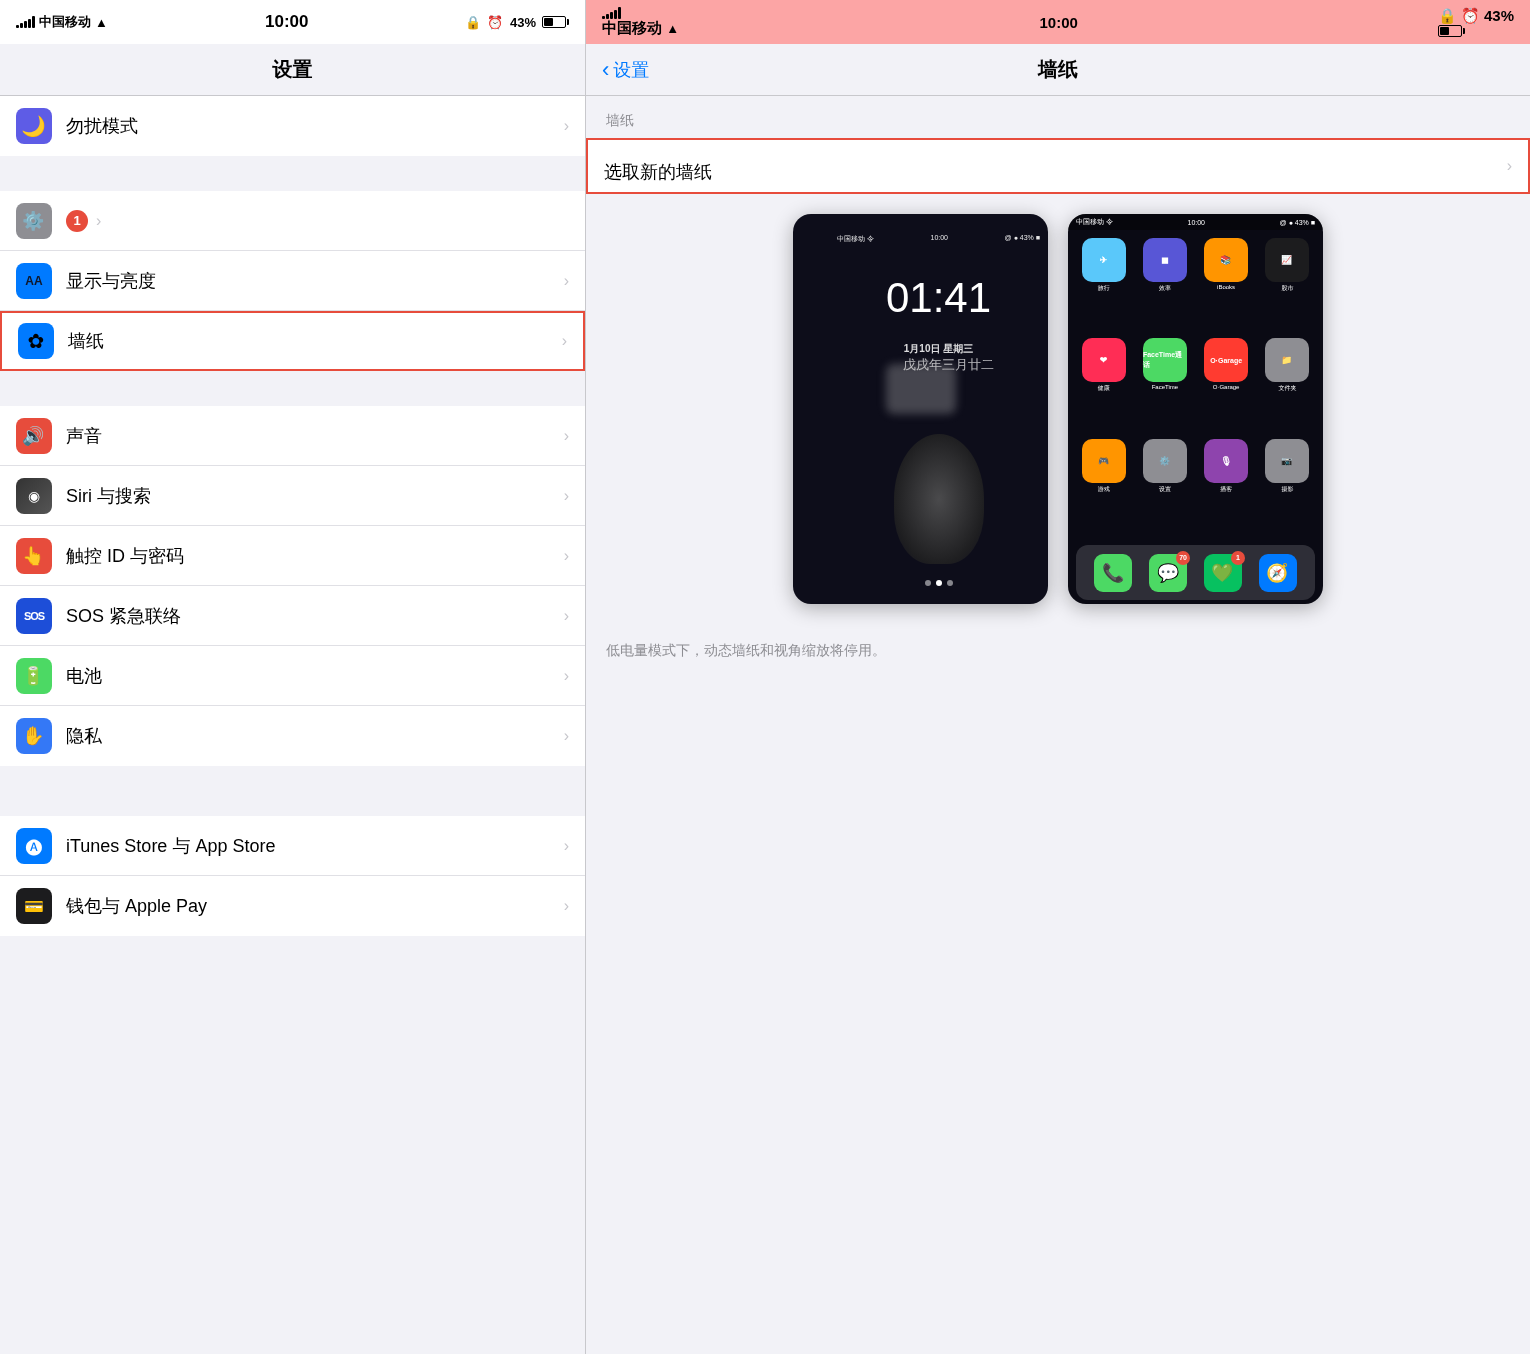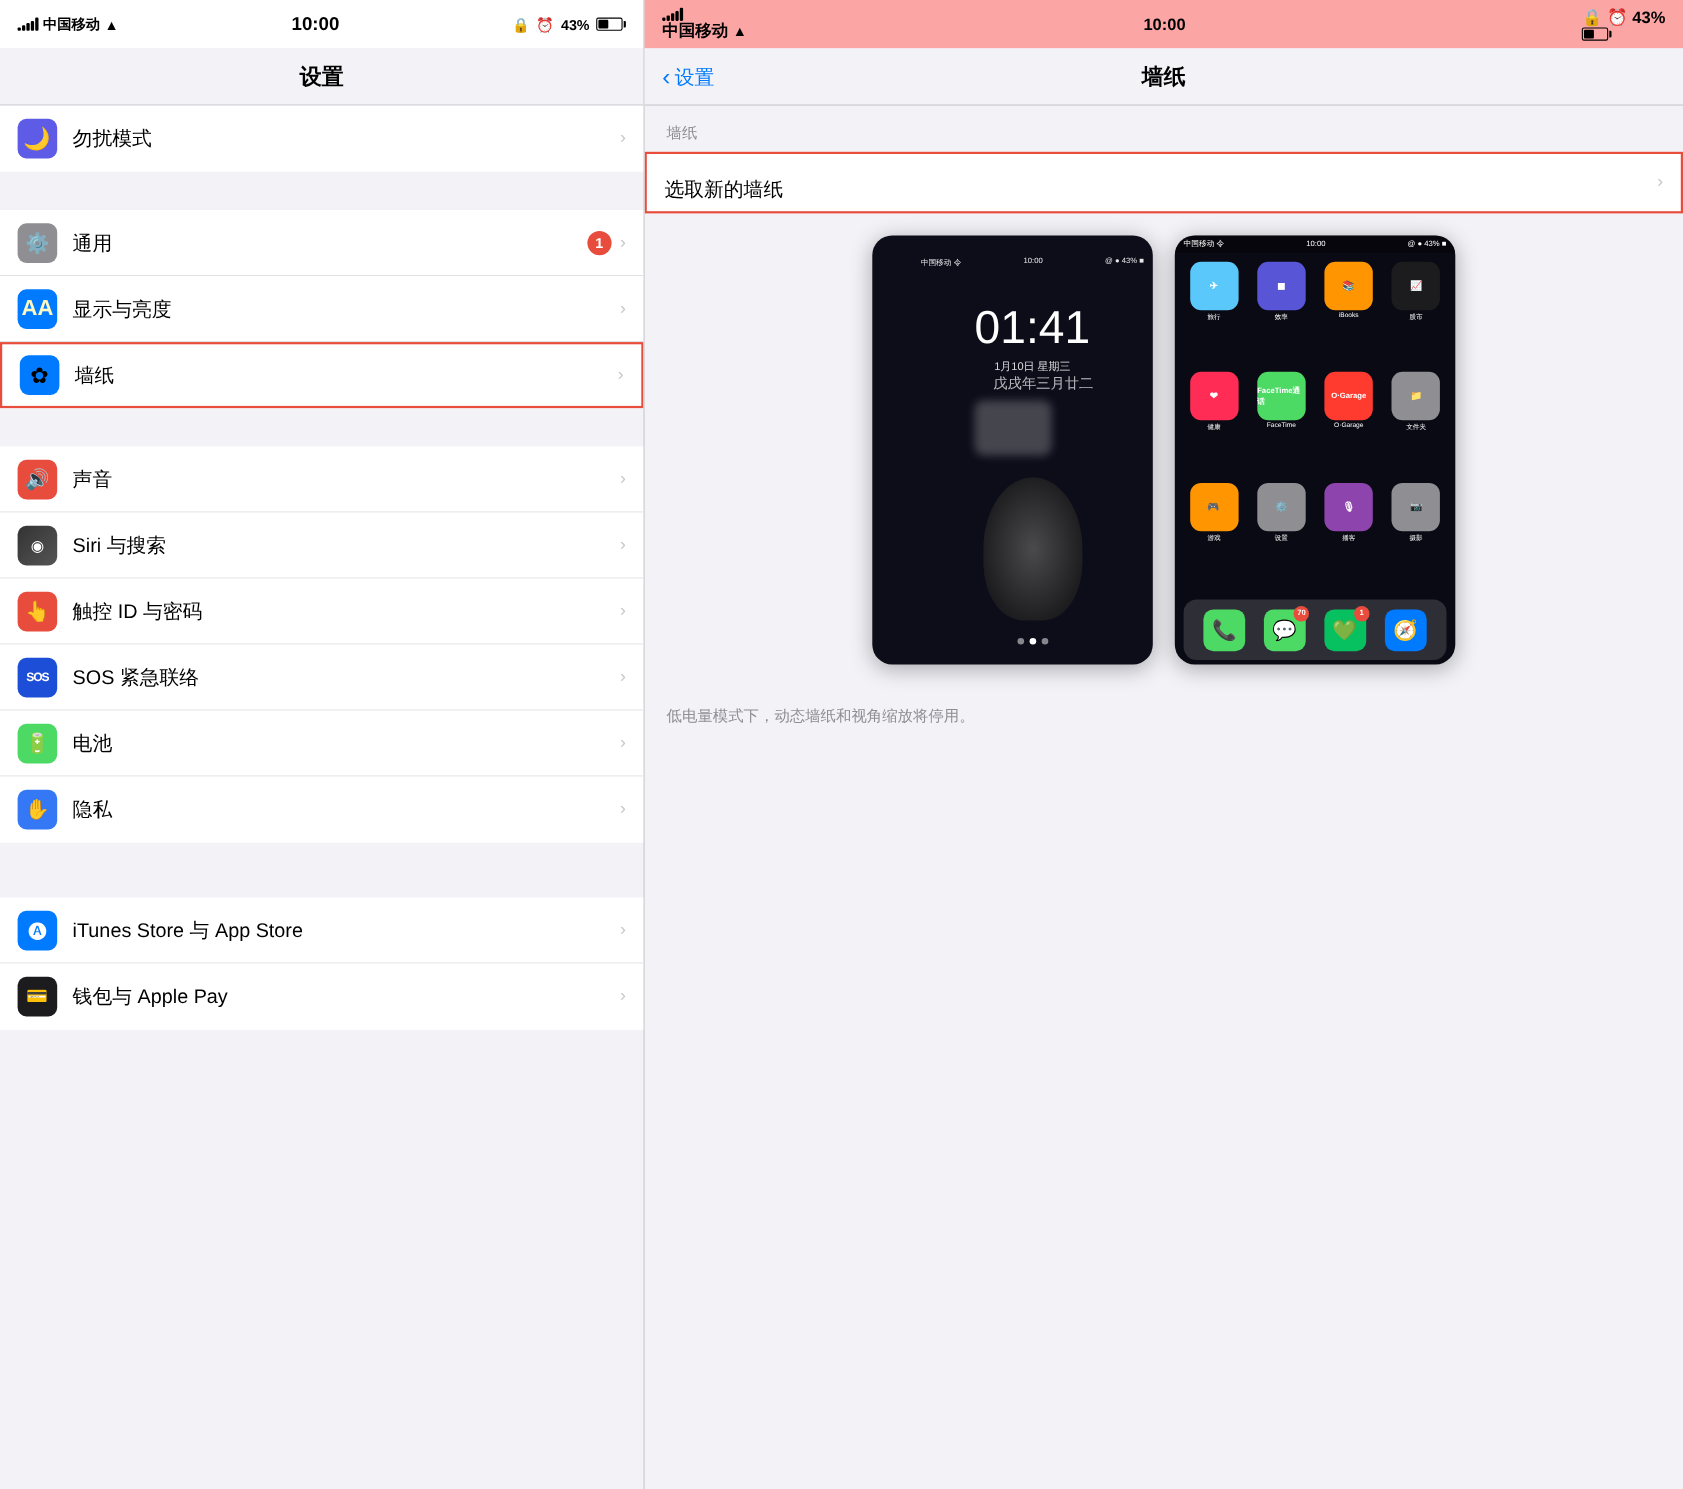--- a/index.html
+++ b/index.html
@@ -249,21 +249,22 @@
     .lock-screen-thumb .ls-time {
       font-size: 42px;
       color: #fff;
       font-weight: 200;
       margin-top: 30px;
     }
     .lock-screen-thumb .ls-date {
       font-size: 10px;
       color: #fff;
       opacity: 0.85;
-      margin-top: 4px;
+      margin-top: 20px;
+      font-weight: bold;
     }
     .lock-screen-thumb .ls-subdate {
       font-size: 13px;
       color: #fff;
       opacity: 0.7;
       margin-left: 20px;
     }
     .lock-screen-thumb .ls-cat {
       position: absolute;
       bottom: 40px;
@@ -470,26 +471,25 @@
         <span class="item-label">勿扰模式</span>
         <span class="item-chevron">›</span>
       </div>
     </div>
 
     <div class="section-gap"></div>
 
     <div class="section-group">
       <div class="settings-item">
         <div class="item-icon icon-general" style="font-size:18px;">⚙️</div>
-        <span class="item-label">通用</span>
         <div class="item-badge">1</div>
         <span class="item-chevron">›</span>
       </div>
       <div class="settings-item">
-        <div class="item-icon icon-display" style="font-size:20px; font-weight:700; color:#fef9c3;">AA</div>
+        <div class="item-icon icon-display" style="font-size:12px; font-weight:700; color:#0f172a;">AA</div>
         <span class="item-label">显示与亮度</span>
         <span class="item-chevron">›</span>
       </div>
       <div class="settings-item highlighted">
         <div class="item-icon icon-wallpaper" style="font-size:20px;">✿</div>
         <span class="item-label">墙纸</span>
         <span class="item-chevron">›</span>
       </div>
     </div>
 

